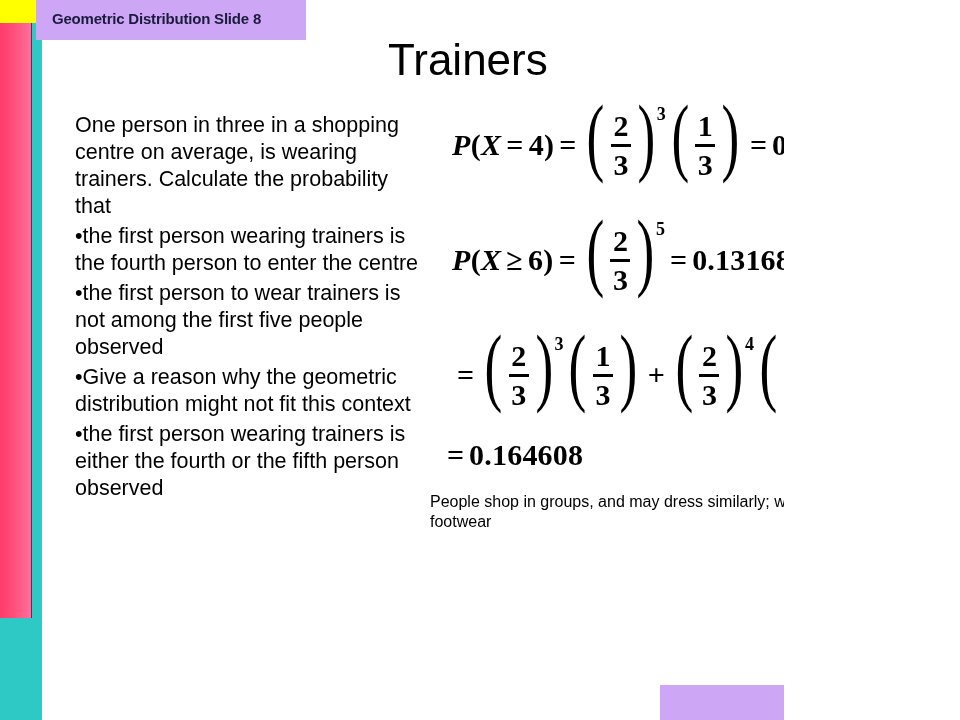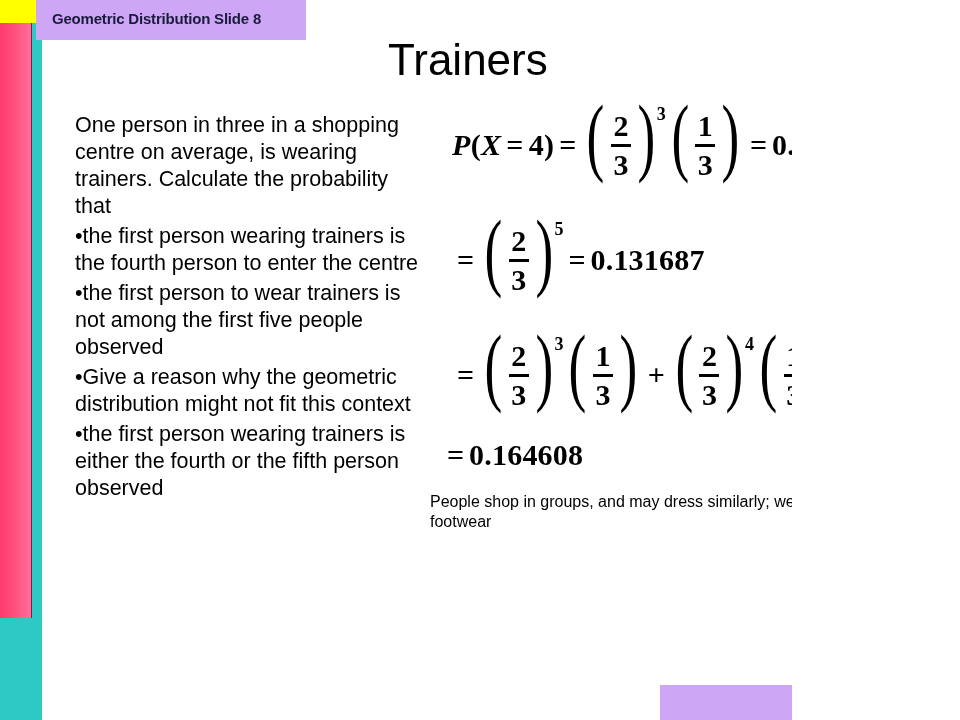--- a/index.html
+++ b/index.html
@@ -12,21 +12,20 @@
     height: 720px;
     overflow: hidden;
     font-family: "Liberation Sans", sans-serif;
   }
   #slide {
     position: relative;
     width: 784px;
     height: 720px;
     background: #ffffff;
     overflow: hidden;
-    padding-left: 8px;
   }
 
   
   .deco { position: absolute; }
 
   #left-teal-strip {
     left: 0px; top: 22px;
     width: 42px; height: 698px;
     background: #2ec9c4;
   }
@@ -232,20 +231,21 @@
         <span class="bar"></span>
         <span class="den">3</span>
       </span>
       <span class="paren">)</span>
     </span>
     <span class="op">=</span>
     <span class="res">0.082452</span>
   </div>
 
   <div class="eqn" id="eq2">
+    <span class="lhs"><span>P</span><span class="roman">(</span><span>X</span><span class="op">≥</span><span class="roman">6</span><span class="roman">)</span></span>
     <span class="op">=</span>
     <span class="pfrac">
       <span class="paren">(</span>
       <span class="frac">
         <span class="num">2</span>
         <span class="bar"></span>
         <span class="den">3</span>
       </span>
       <span class="paren">)</span>
       <span class="sup">5</span>

